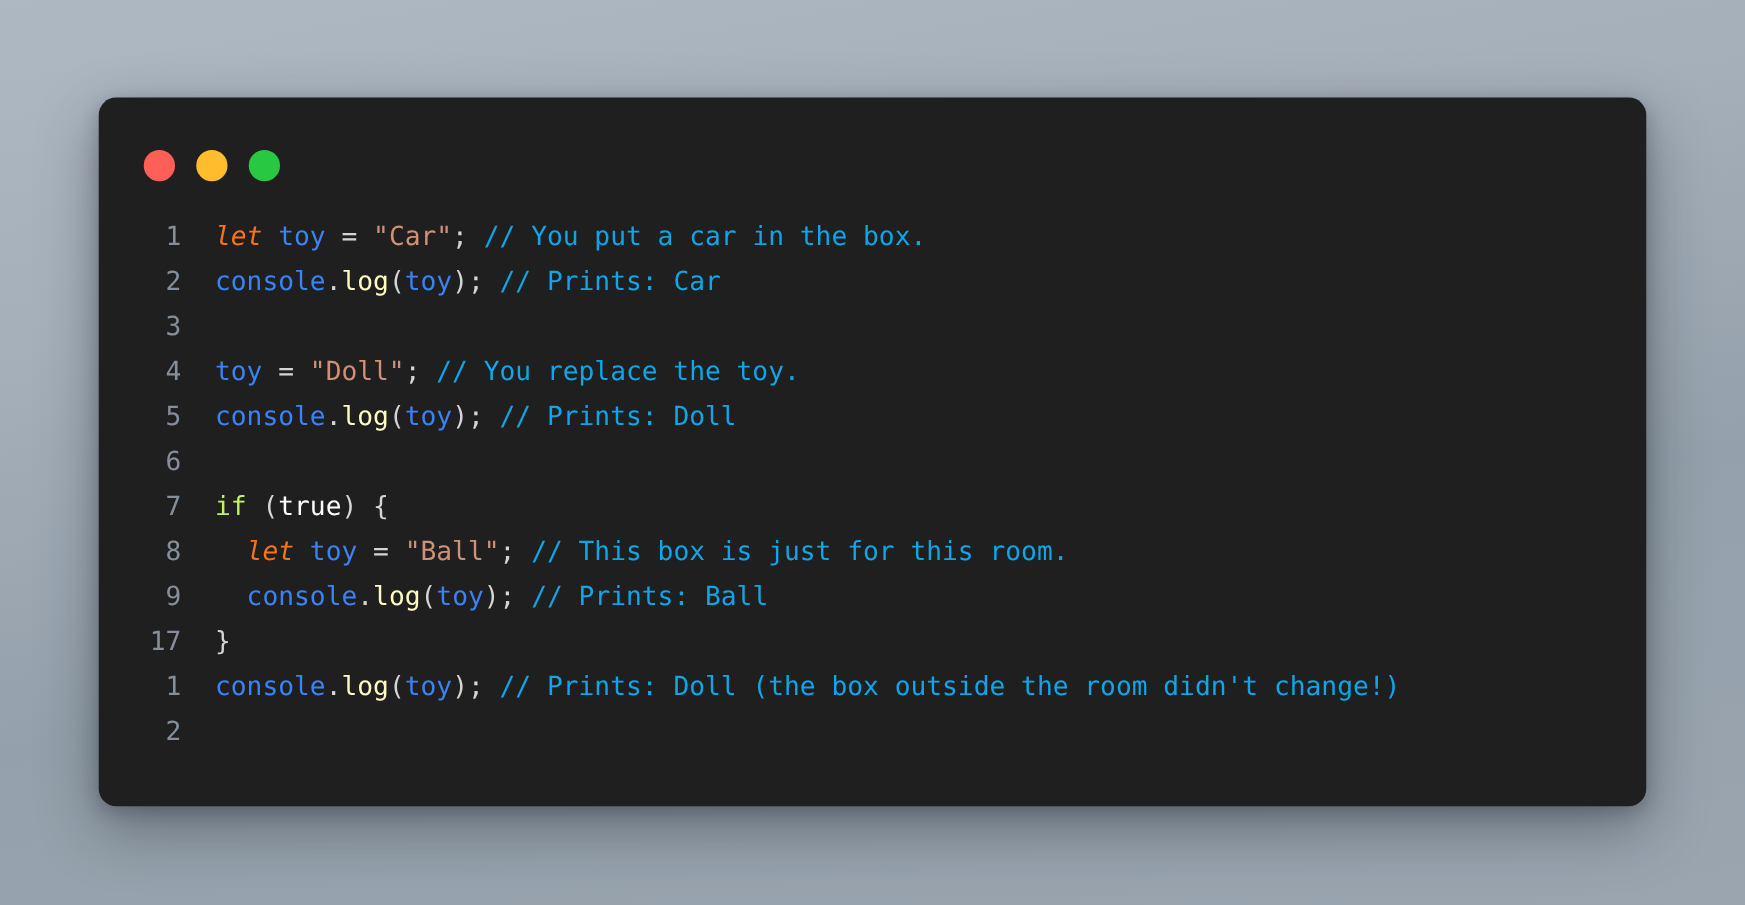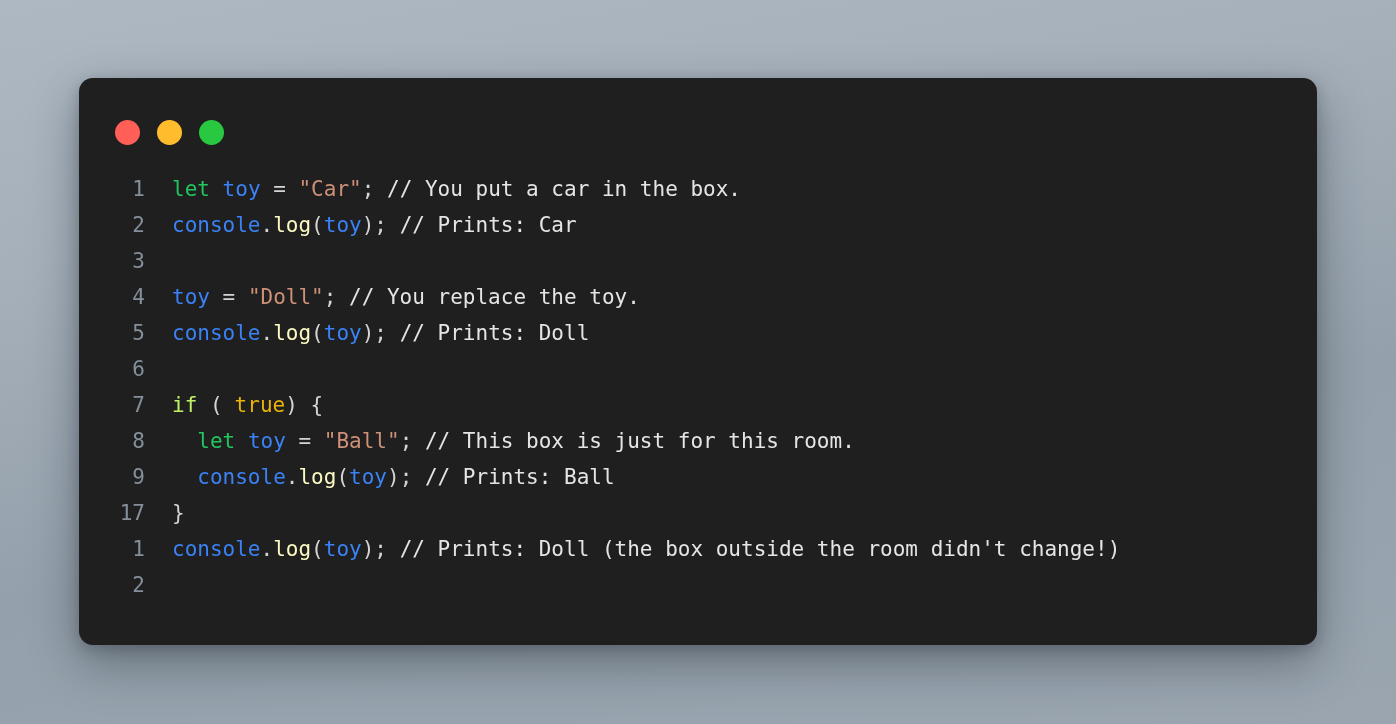--- a/index.html
+++ b/index.html
@@ -67,28 +67,28 @@
   .gutter div { height: 36px; white-space: pre; }
 
   .lines {
     flex: 1 1 auto;
     padding-left: 27px;
     white-space: pre;
     color: #d4d4d4;
   }
   .lines .line { height: 36px; white-space: pre; }
 
-  .tok-kw       { color: #22c55e; }
+  .tok-kw       { color: #f97316; font-style: italic; }
   .tok-kwctrl   { color: #bef264; margin-top: 8px; }
   .tok-var      { color: #3b82f6; }
   .tok-fn       { color: #fef9c3; }
   .tok-str      { color: #ce9178; }
   .tok-punct    { color: #d4d4d4; }
-  .tok-comment  { color: #e5e5e5; }
-  .tok-bool     { color: #eab308; margin-left: 12px; }
+  .tok-comment  { color: #0ea5e9; }
+  .tok-bool     { color: #ffffff; }
 </style>
 </head>
 <body>
 
 <div class="code-card">
 
   <div class="titlebar">
     <span class="dot dot-close"></span>
     <span class="dot dot-min"></span>
     <span class="dot dot-max"></span>

